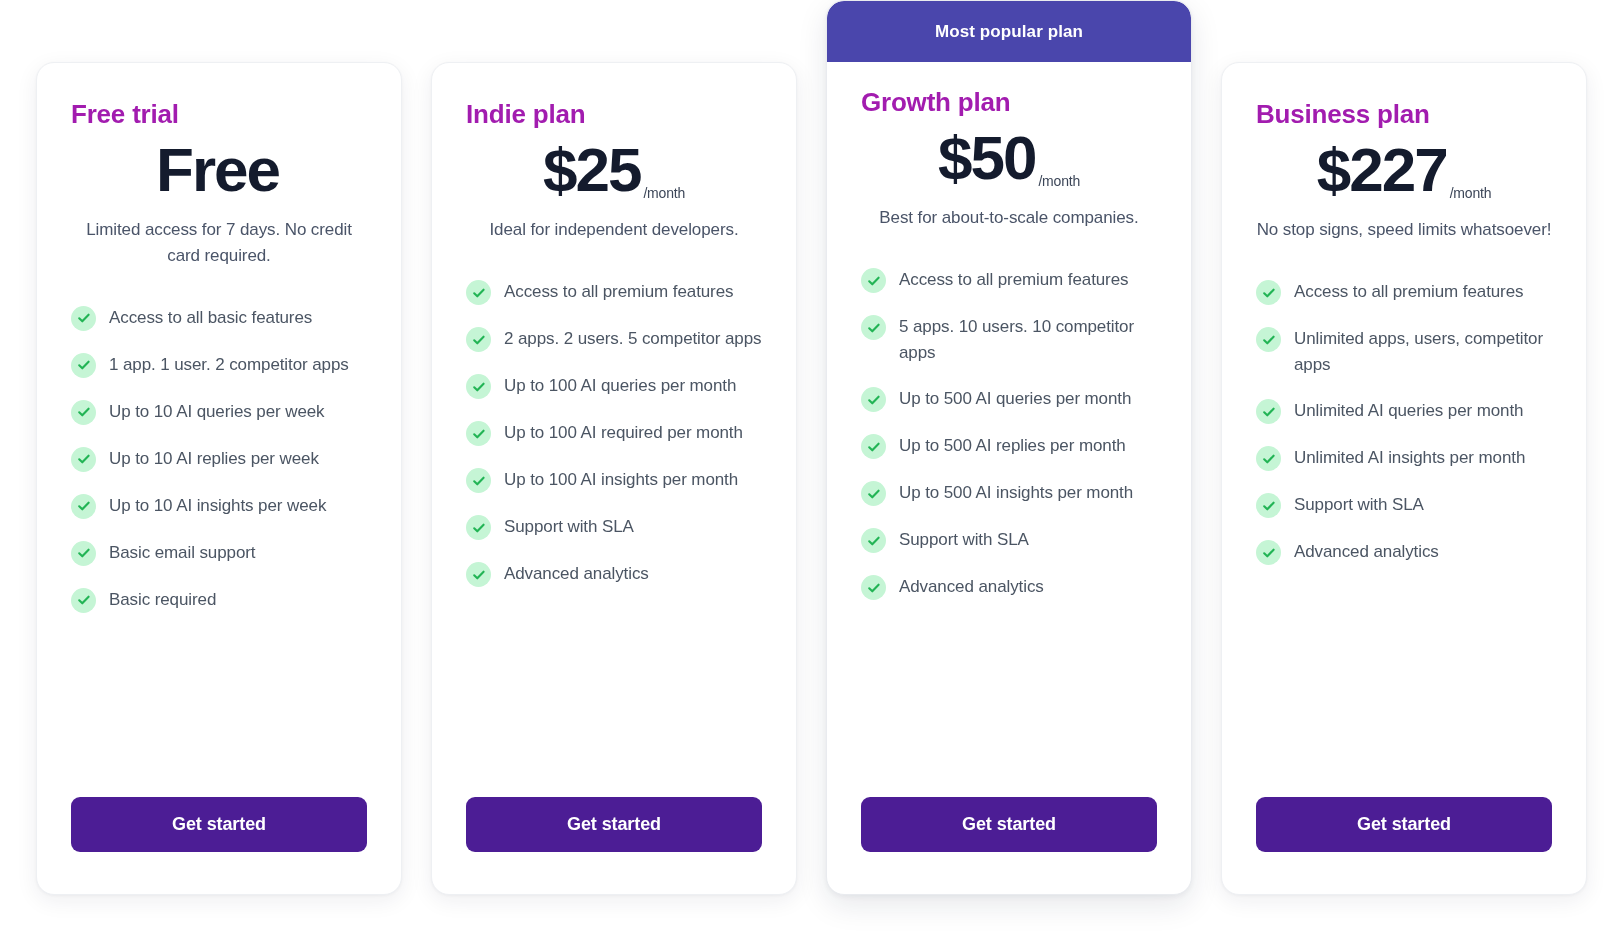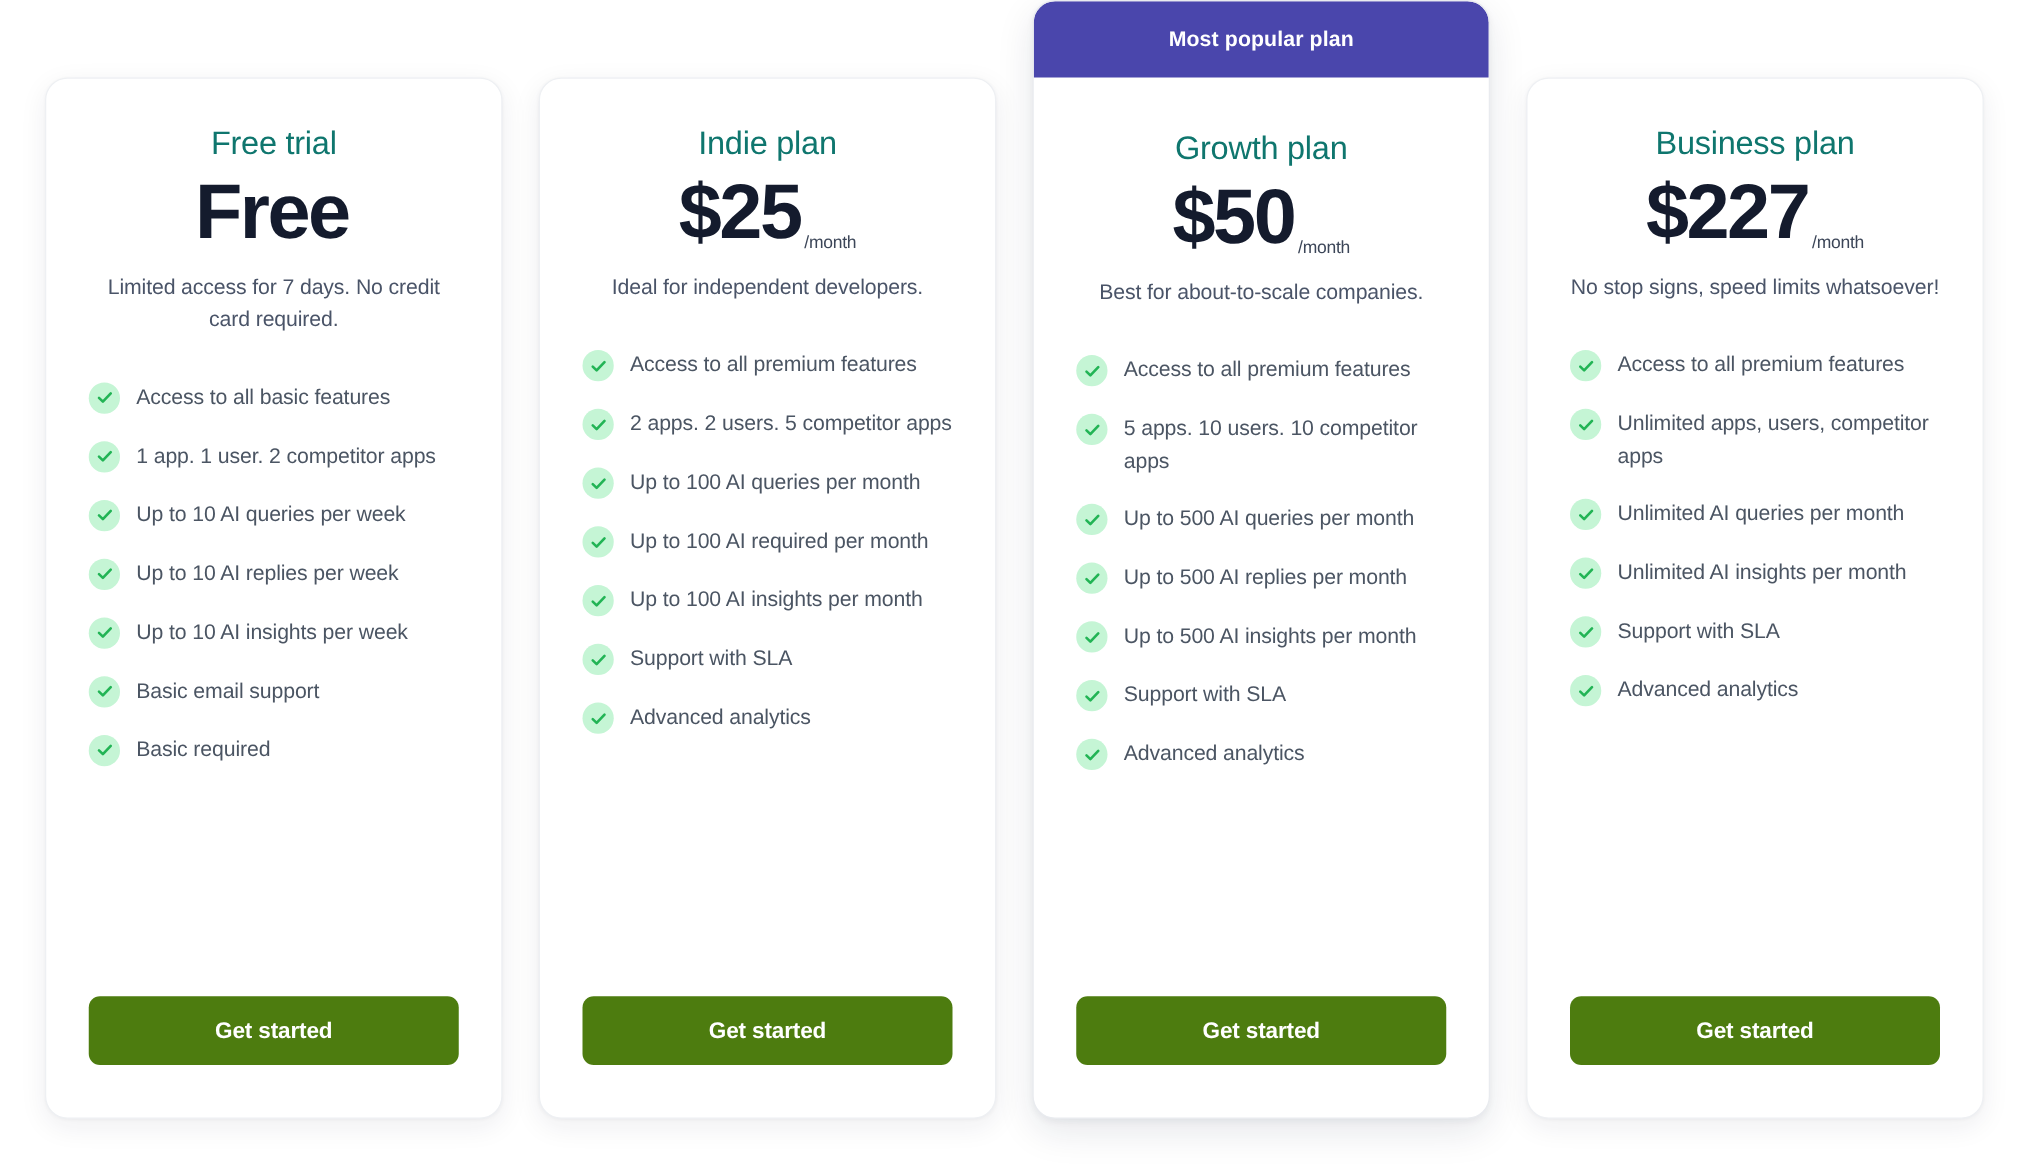--- a/index.html
+++ b/index.html
@@ -44,21 +44,20 @@
   }
 
   .plan-card.featured {
     margin-top: 0;
     min-height: 895px;
     padding-top: 0;
     overflow: hidden;
     border-color: #e9ebef;
     box-shadow: 0 10px 30px rgba(24, 32, 60, 0.10),
                 0 2px 5px rgba(24, 32, 60, 0.05);
-    gap: 16px;
   }
 
   
   .popular-banner {
     background: #4a46ac;
     color: #ffffff;
     font-size: 17px;
     font-weight: bold;
     text-align: center;
     letter-spacing: 0.1px;
@@ -71,23 +70,23 @@
   .featured-inner {
     padding: 25px 0 0 0;
     display: flex;
     flex-direction: column;
     flex: 1;
   }
 
   
   .plan-name {
     font-size: 26px;
-    font-weight: normal;
-    color: #0f766e;
-    text-align: center;
+    font-weight: bold;
+    color: #a21caf;
+    text-align: left;
     letter-spacing: -0.2px;
     line-height: 1.2;
   }
 
   .price-row {
     margin-top: 9px;
     text-align: center;
     display: flex;
     align-items: flex-end;
     justify-content: center;
@@ -153,21 +152,21 @@
     font-size: 17px;
     line-height: 1.5;
     color: #4b5563;
     letter-spacing: -0.1px;
   }
 
   
   .cta-button {
     margin-top: 34px;
     width: 100%;
-    background: #4d7c0f;
+    background: #4c1d95;
     color: #ffffff;
     border: none;
     border-radius: 9px;
     font-family: "Liberation Sans", sans-serif;
     font-size: 18px;
     font-weight: bold;
     letter-spacing: -0.1px;
     padding: 17px 0;
     cursor: pointer;
   }

